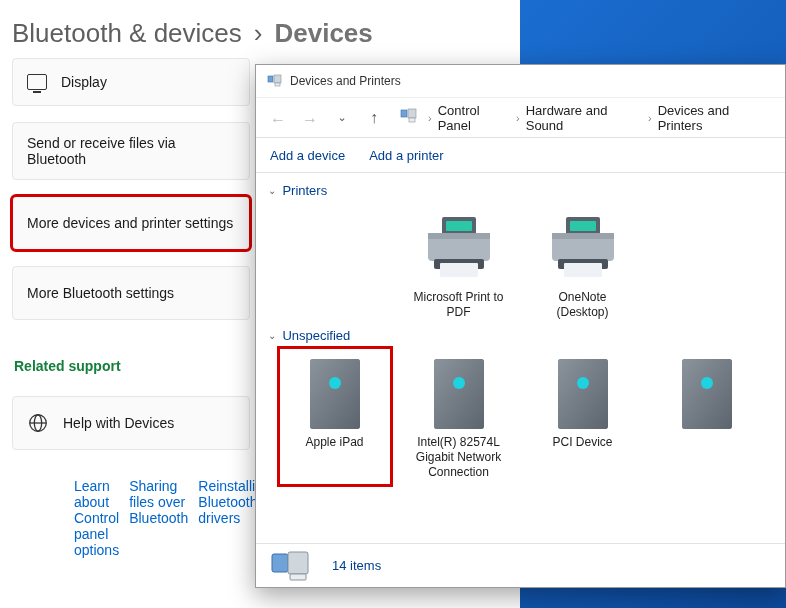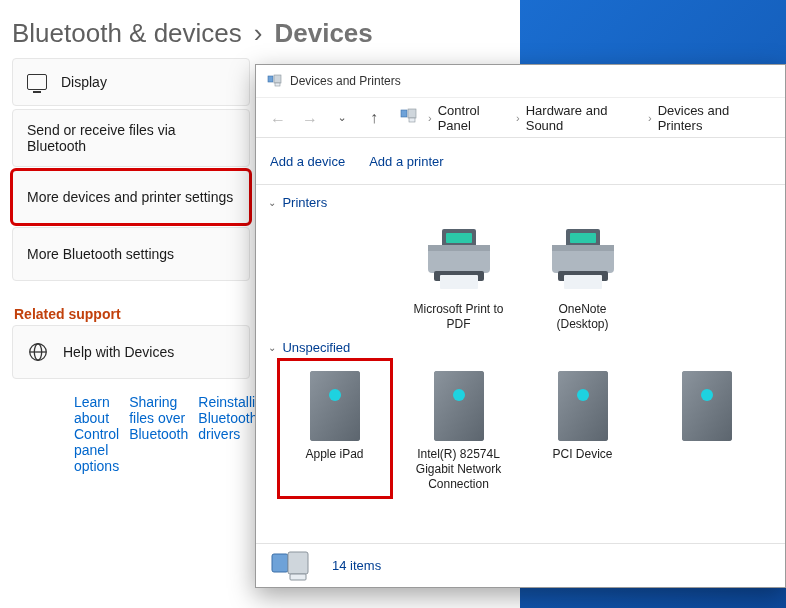--- a/index.html
+++ b/index.html
@@ -28,21 +28,21 @@
     left: 12px; top: 18px;
     display: flex; align-items: baseline; gap: 12px;
     font-size: 26px;
   }
   .breadcrumb .parent { color: #5f5f5f; }
   .breadcrumb .sep { color: #5f5f5f; }
   .breadcrumb .current { font-weight: 600; color: #737373; }
   .settings-list {
     position: absolute;
     left: 12px; top: 58px; width: 238px;
-    display: flex; flex-direction: column; gap: 3px;
+    display: flex; flex-direction: column; gap: 16px;
   }
   .settings-item {
     border: 1px solid #e6e6e6;
     border-radius: 4px;
     padding: 12px 14px;
     font-size: 14px;
     color: #1a1a1a;
     background: #fafafa;
     display: flex; align-items: center; gap: 14px;
     min-height: 48px;
@@ -52,22 +52,22 @@
     outline: 3px solid #d40000;
     outline-offset: -1px;
   }
   .monitor-icon {
     width: 20px; height: 16px; border: 1.5px solid #333; border-radius: 2px; position: relative;
   }
   .monitor-icon::after {
     content: ""; position: absolute; bottom: -4px; left: 5px; width: 8px; height: 2px; background: #333;
   }
   .related-heading {
-    font-size: 14px; font-weight: 600; color: #c2410c;
-    margin-top: 22px; 
+    font-size: 14px; font-weight: 600; color: #15803d;
+    margin-top: 22px; margin-bottom: 6px;
     padding-left: 2px;
   }
   .globe-icon svg { display: block; }
   .help-links {
     display: flex; flex-direction: row; gap: 10px;
     padding-left: 62px; margin-top: 12px;
   }
   .help-links a {
     color: #0066cc; font-size: 14px; text-decoration: none; cursor: pointer;
   }
@@ -96,21 +96,21 @@
     color: #555; font-size: 16px;
   }
   .nav-btn.disabled { color: #bbb; }
   .addr-icon { margin-left: 8px; margin-right: 6px; }
   .cp-addr {
     display: flex; align-items: center; gap: 6px; font-size: 13px; color: #222; flex: 1;
   }
   .cp-addr .seg { display: flex; align-items: center; }
   .cp-addr .chev { color: #888; font-size: 11px; }
   .cp-toolbar {
-    height: 48px; display: flex; align-items: center; gap: 24px; padding: 0 14px;
+    height: 36px; display: flex; align-items: center; gap: 24px; padding: 0 14px;
     border-top: 1px solid #e2e2e2;
     border-bottom: 1px solid #e2e2e2;
     font-size: 13px;
   }
   .cp-toolbar .tool-link { color: #003e92; cursor: pointer; }
   .cp-content {
     flex: 1; overflow: auto; padding: 6px 12px 4px 12px;
   }
   .cat-row { display: flex; align-items: center; gap: 6px; font-size: 13px; color: #003e92; margin: 4px 0 6px 0; }
   .cat-row .chev2 { color: #666; font-size: 10px; }

